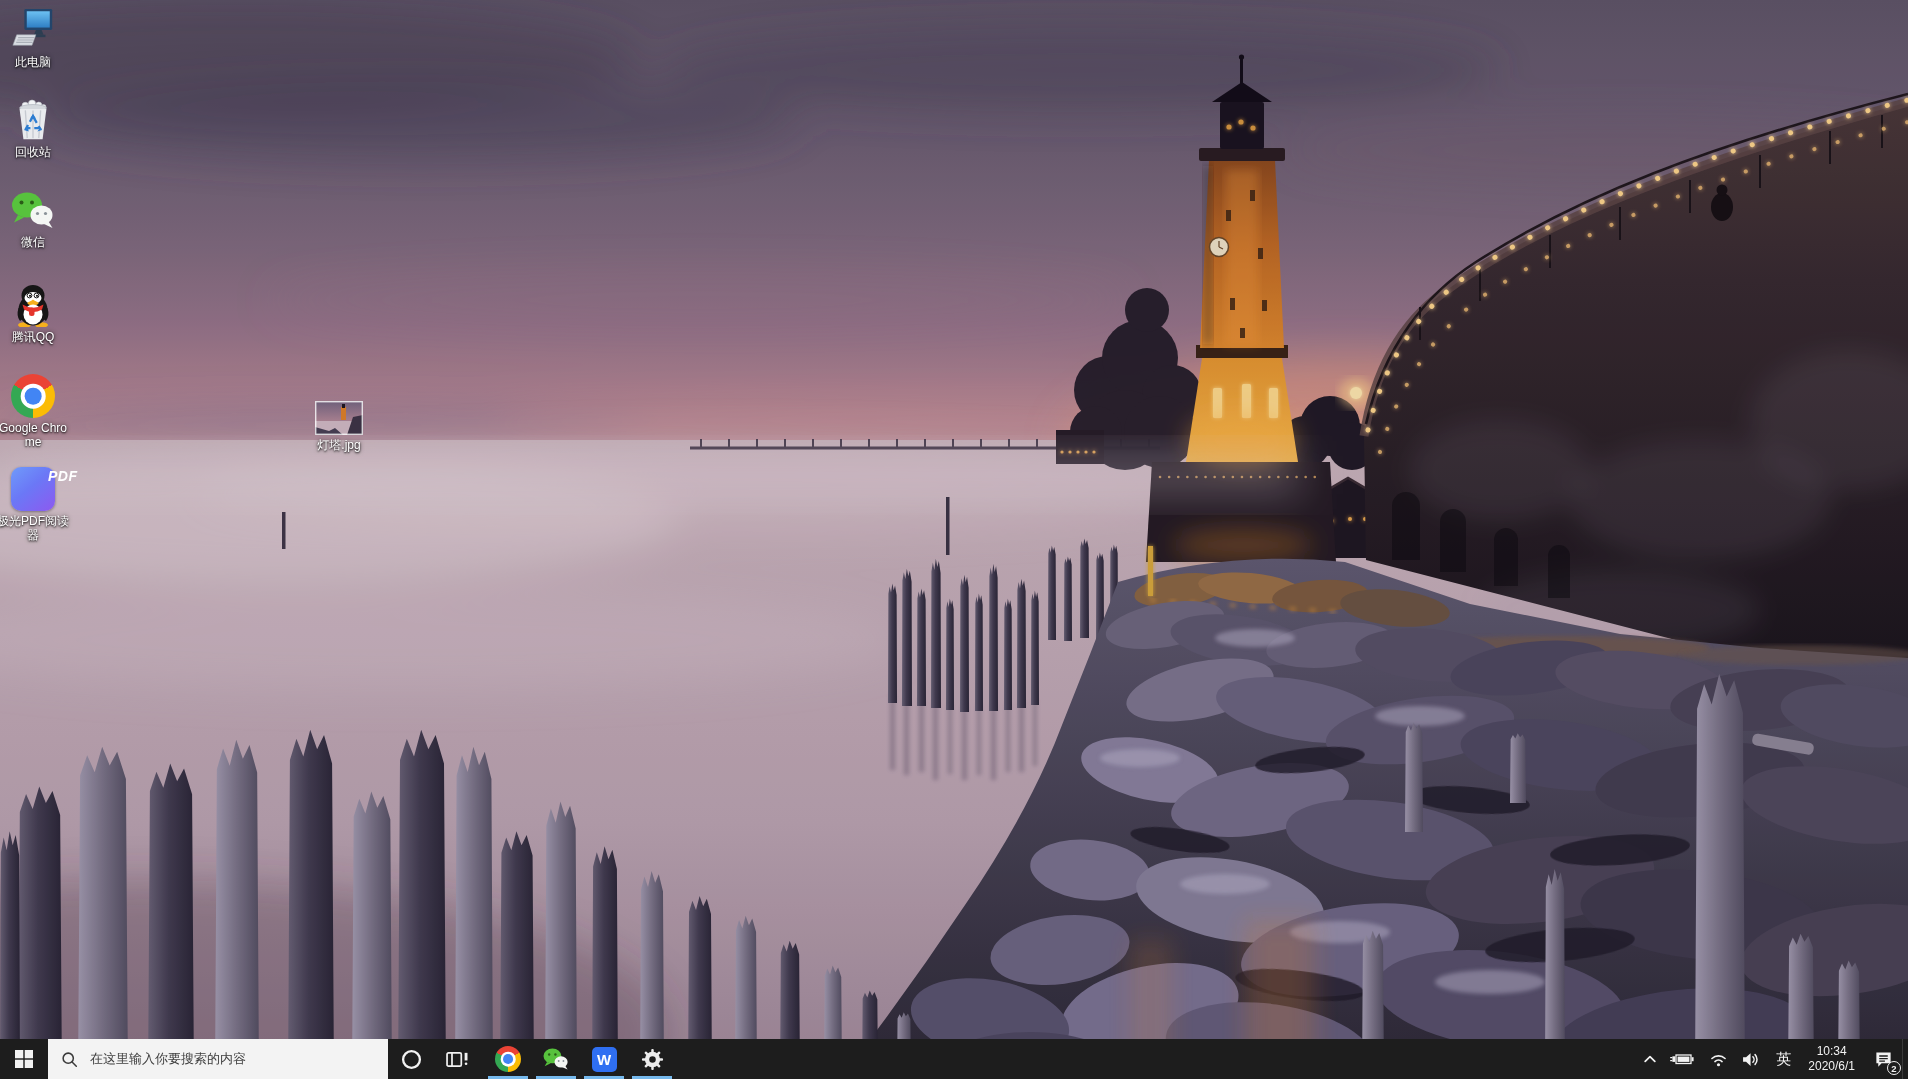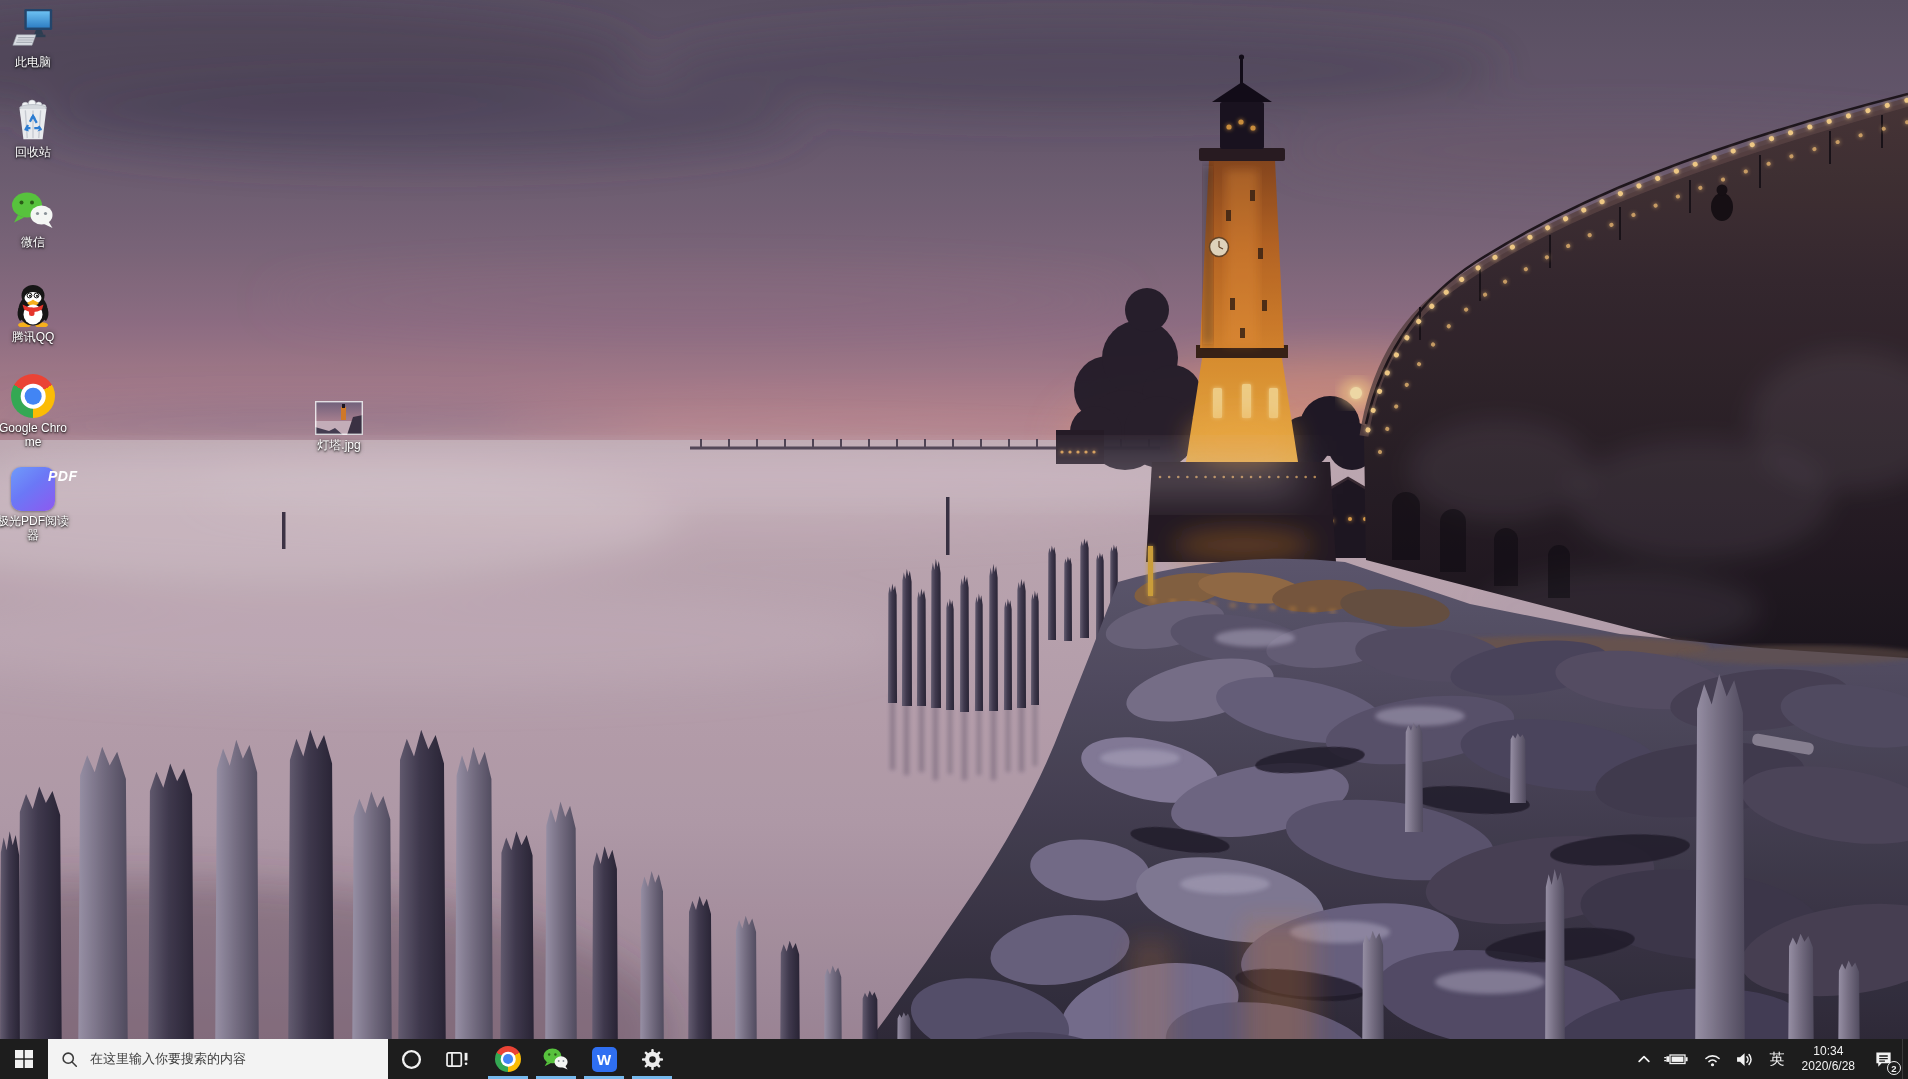--- a/index.html
+++ b/index.html
@@ -654,21 +654,21 @@
       <div class="tray-btn">
         <svg width="19" height="15">
             <use href="#s-speaker"></use>
           </svg>
       </div>
       <div class="ime">
         <span>英</span>
       </div>
       <div class="clock">
         <div>10:34</div>
-        <div>2020/6/28</div>
+        <div>2020/6/1</div>
       </div>
       <div class="tray-btn" style="width:38px;">
         <svg width="19" height="19">
             <use href="#s-bubble"></use>
           </svg>
         <span class="badge">2</span>
       </div>
       <div class="show-desktop"></div>
     </div>
   </div>

